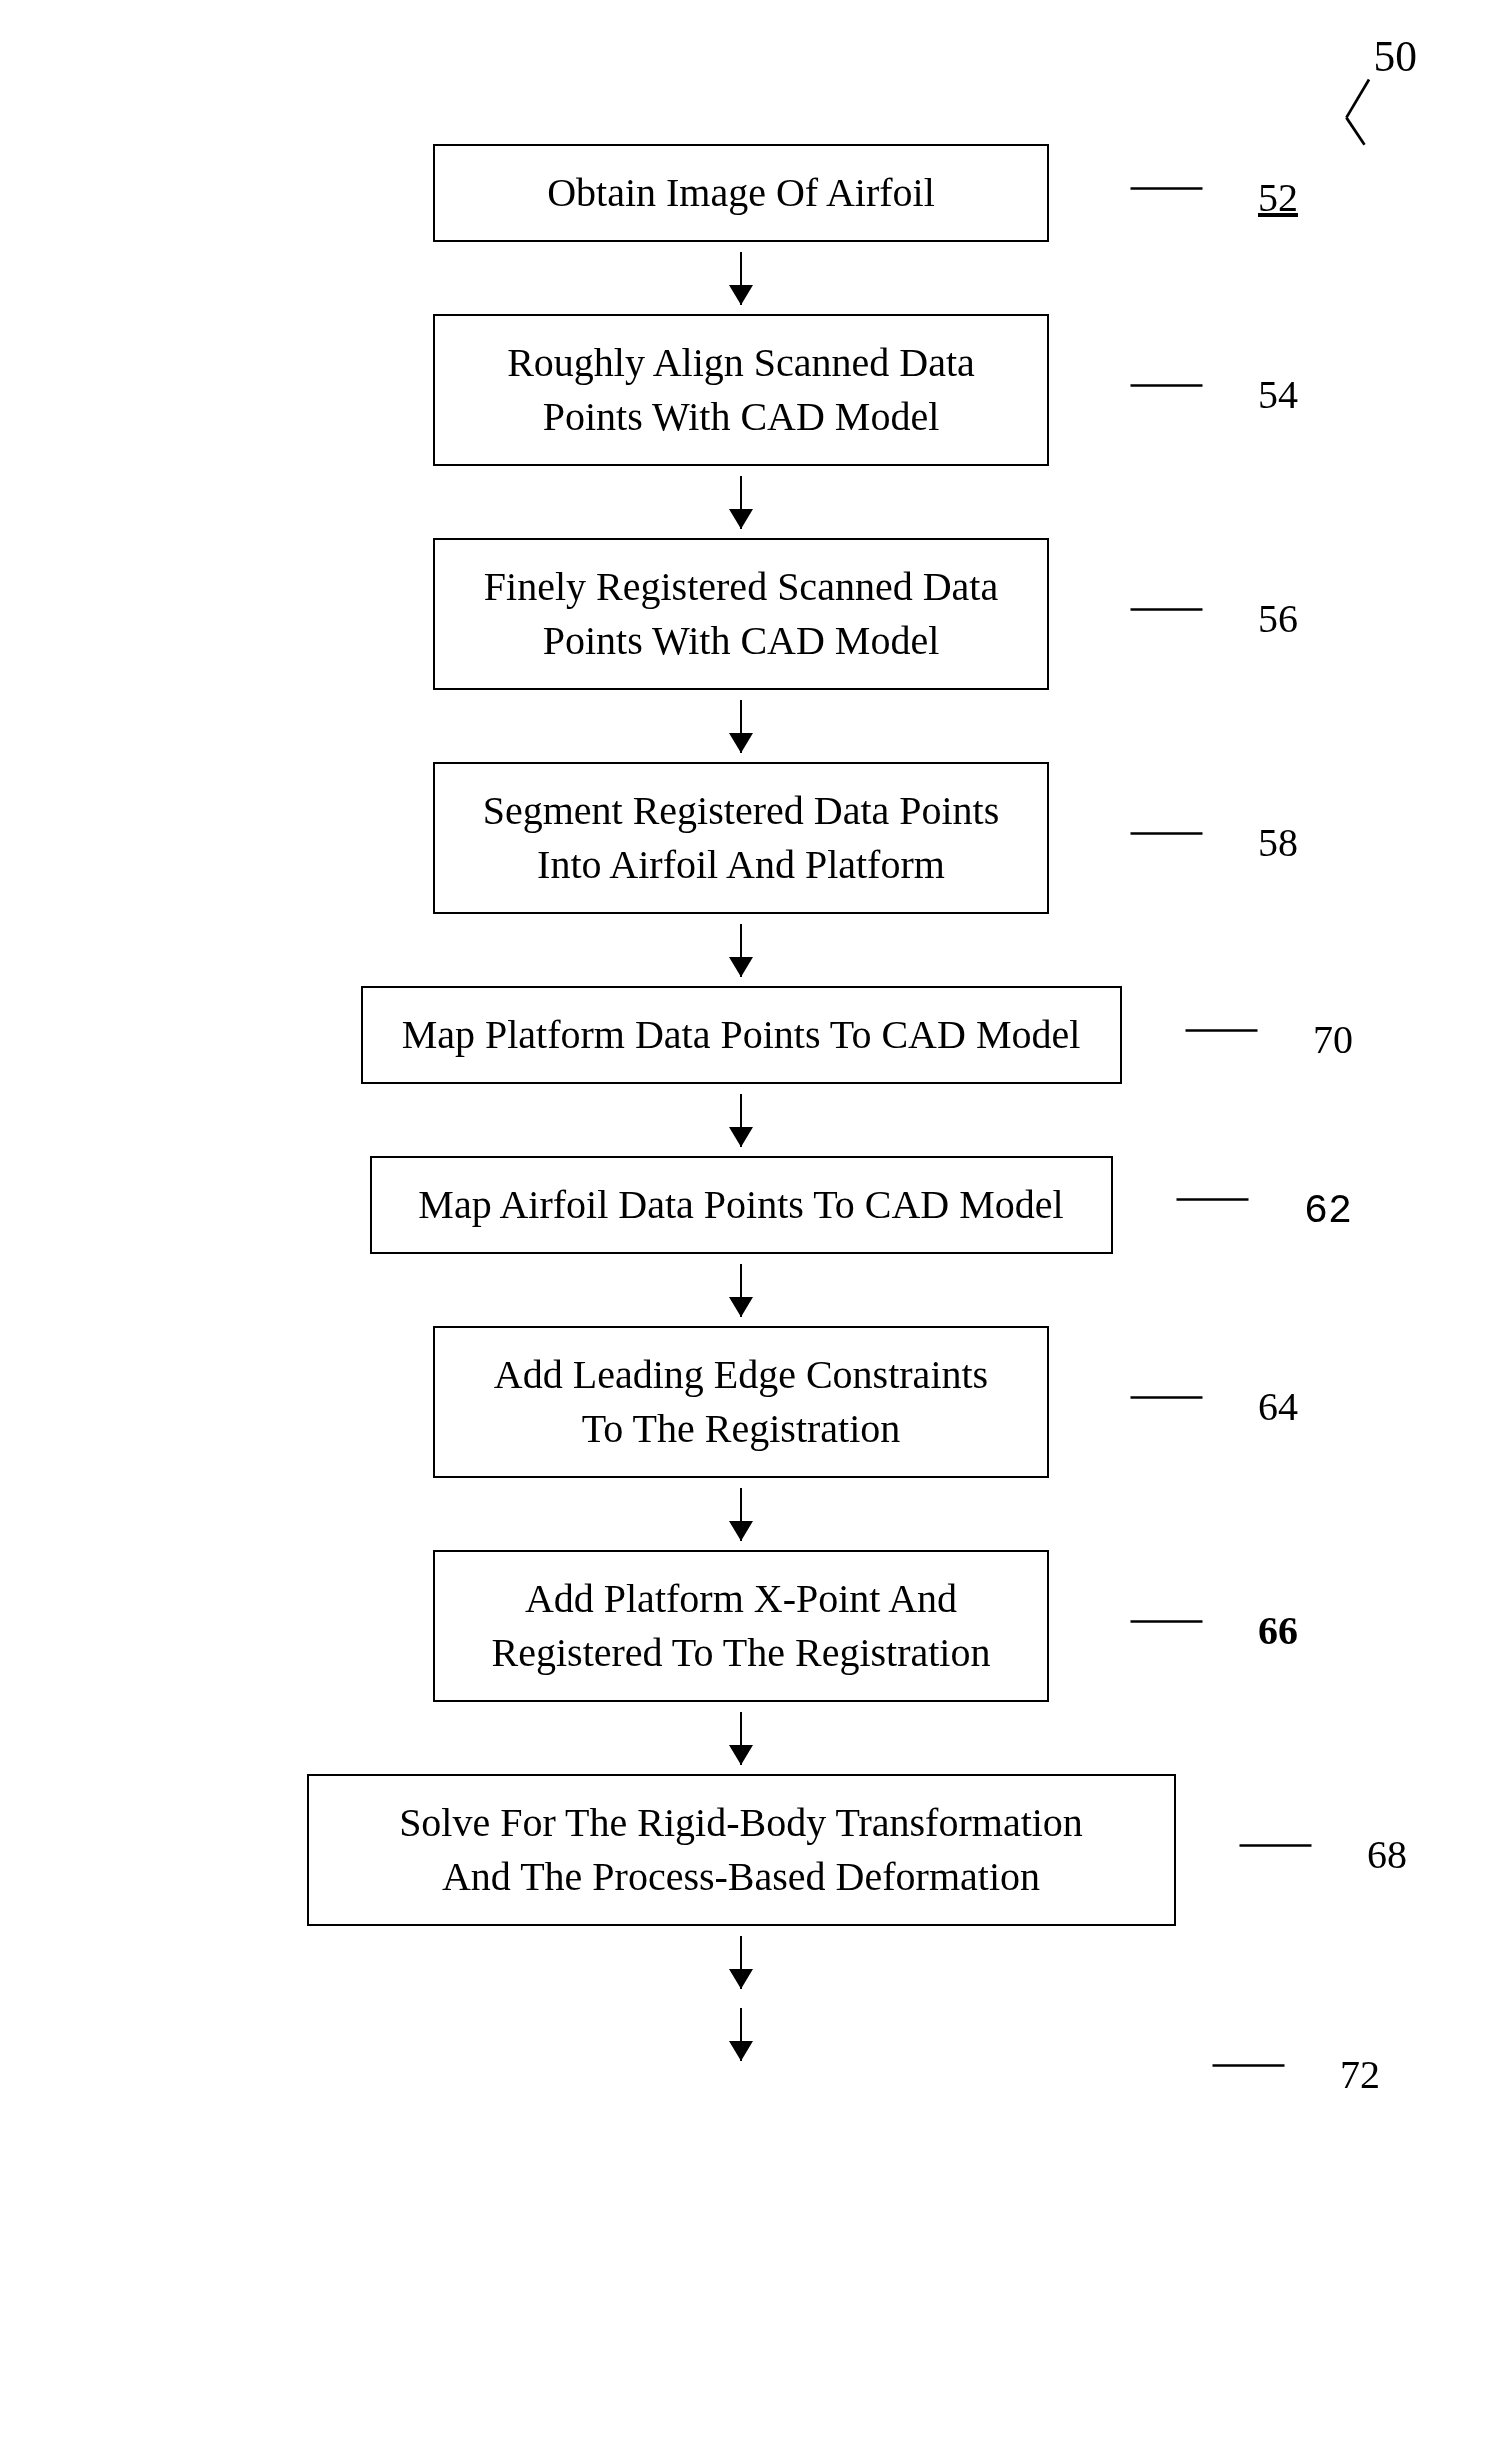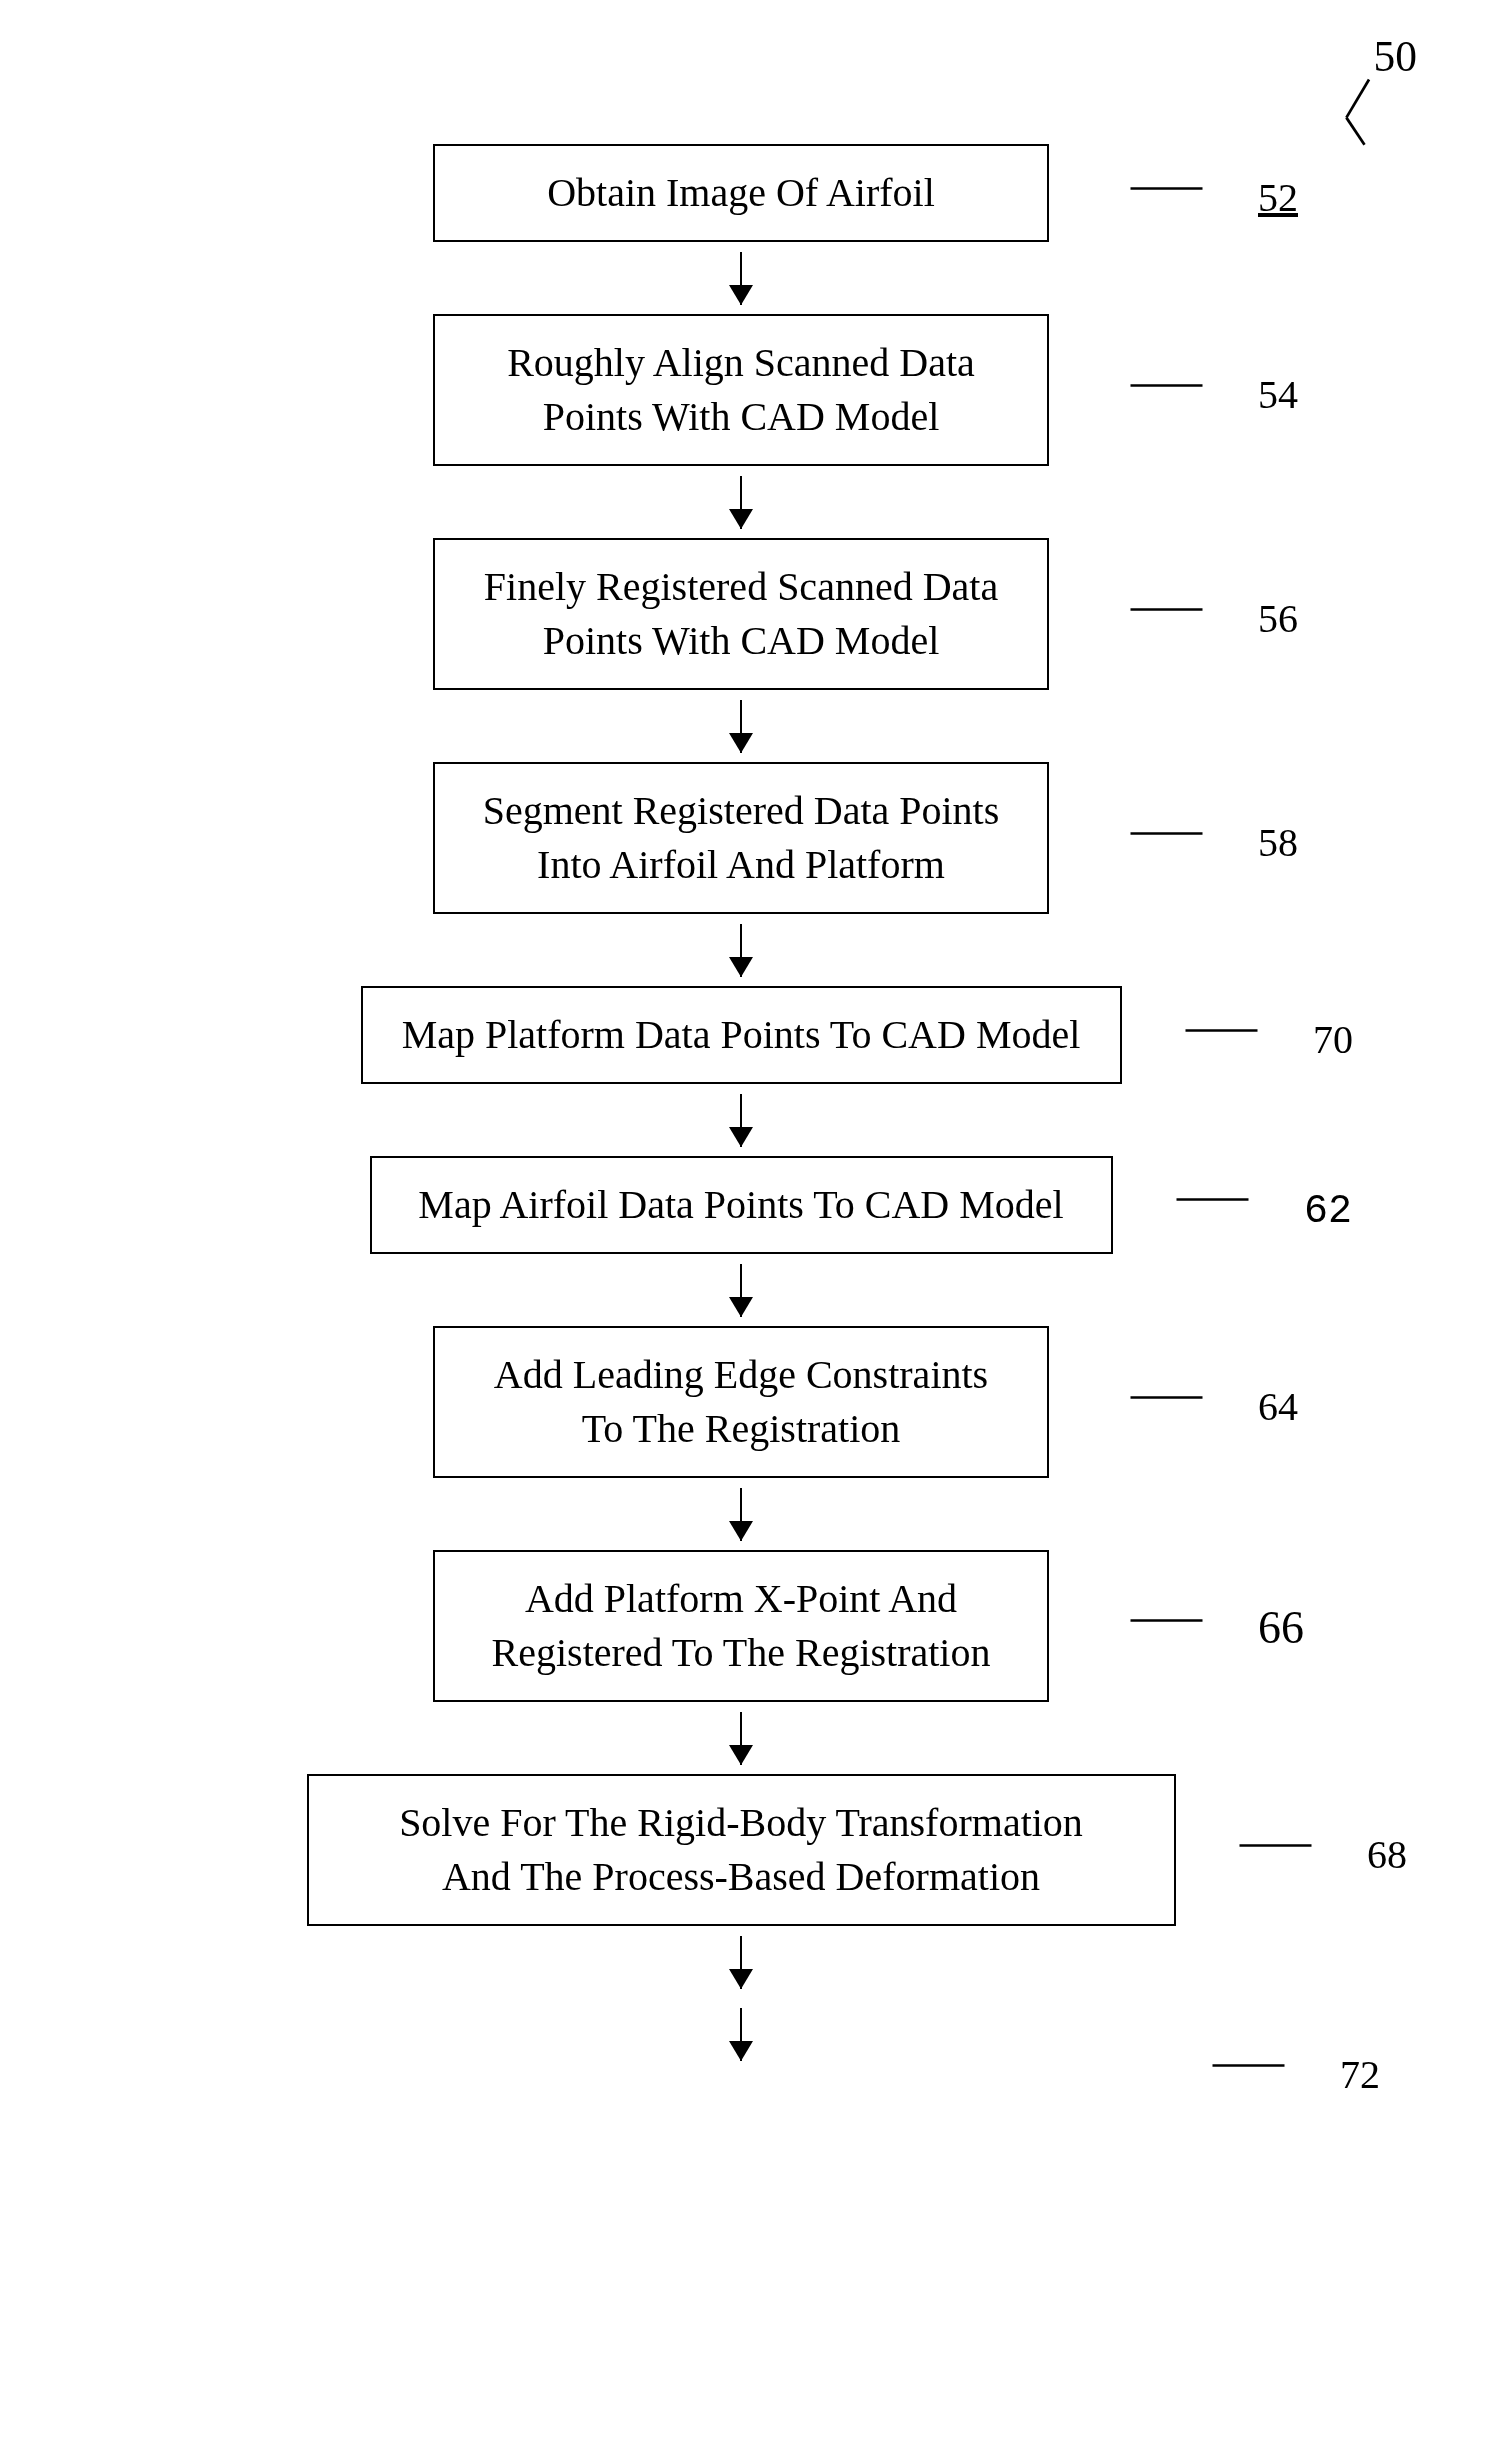--- a/index.html
+++ b/index.html
@@ -231,21 +231,21 @@
 
     <div class="step-row">
       <div class="step-box">
         <span style="white-space:pre-line;">Add Platform X-Point And
 Registered To The Registration</span>
       </div>
       <div class="num-label" style="left: calc(50% + 389px);">
         <svg width="127" height="45" viewBox="0 0 140 50">
           <line x1="0" y1="25" x2="80" y2="25" stroke="#000" stroke-width="3"></line>
         </svg>
-        <span style="font-size:46px; margin-left:-9px;">66</span>
+        <span style="font-size:40px; margin-left:-9px;font-weight:bold;">66</span>
       </div>
     </div>
 
     <div class="arrow-container">
       <div class="arrow-shaft"></div>
     </div>
 
     <div class="step-row">
       <div class="step-box" style="min-width:869px; max-width:906px;">
         <span style="white-space:pre-line;">Solve For The Rigid-Body Transformation

